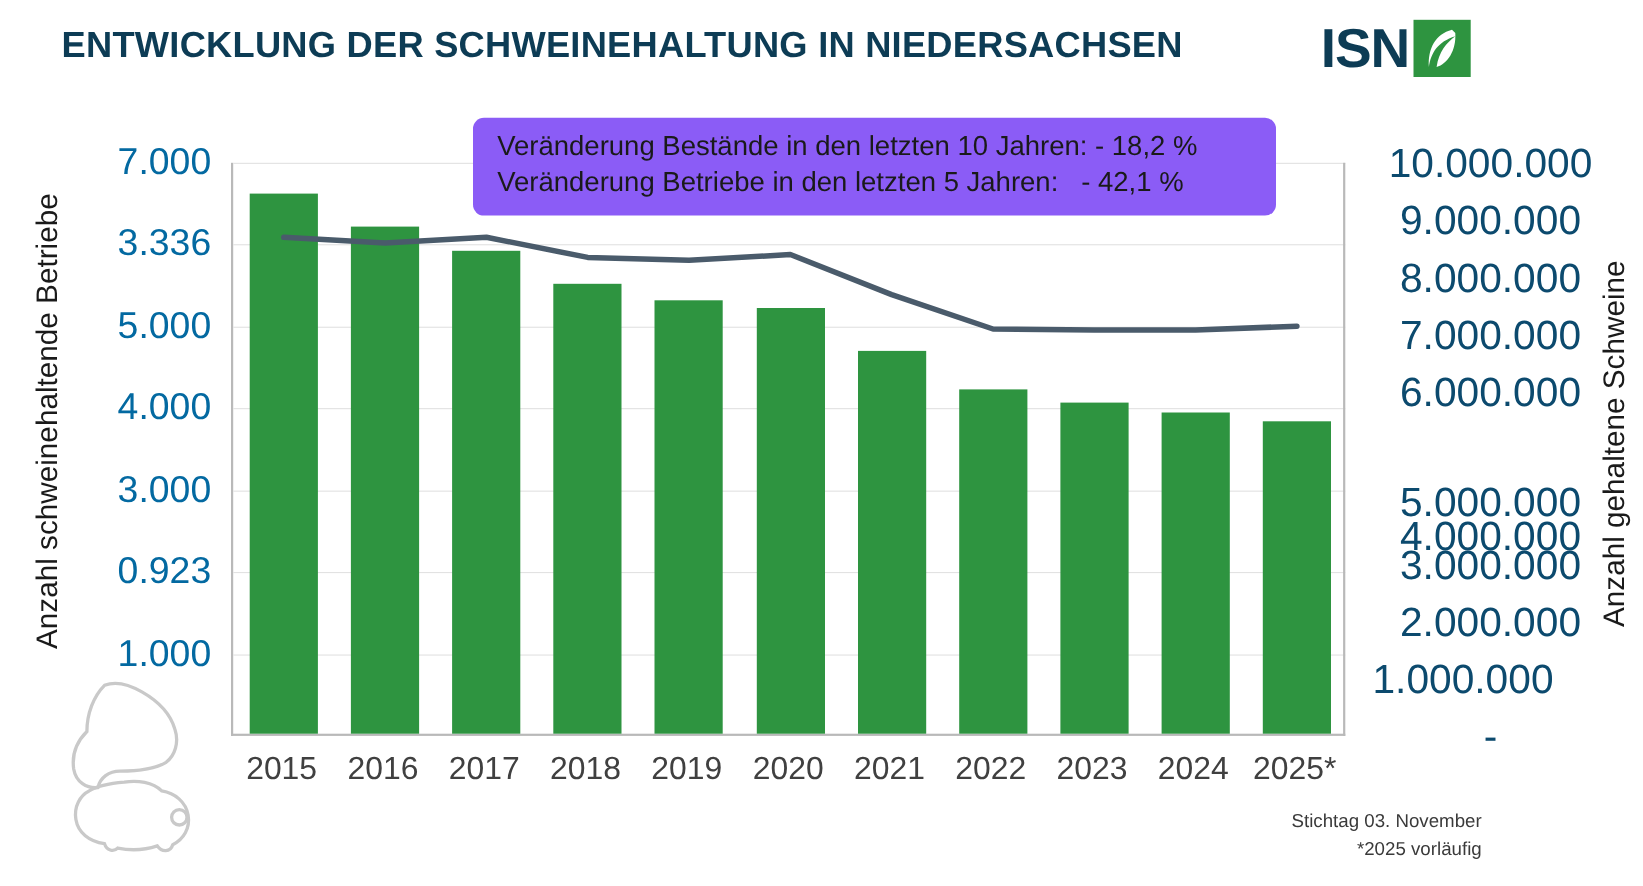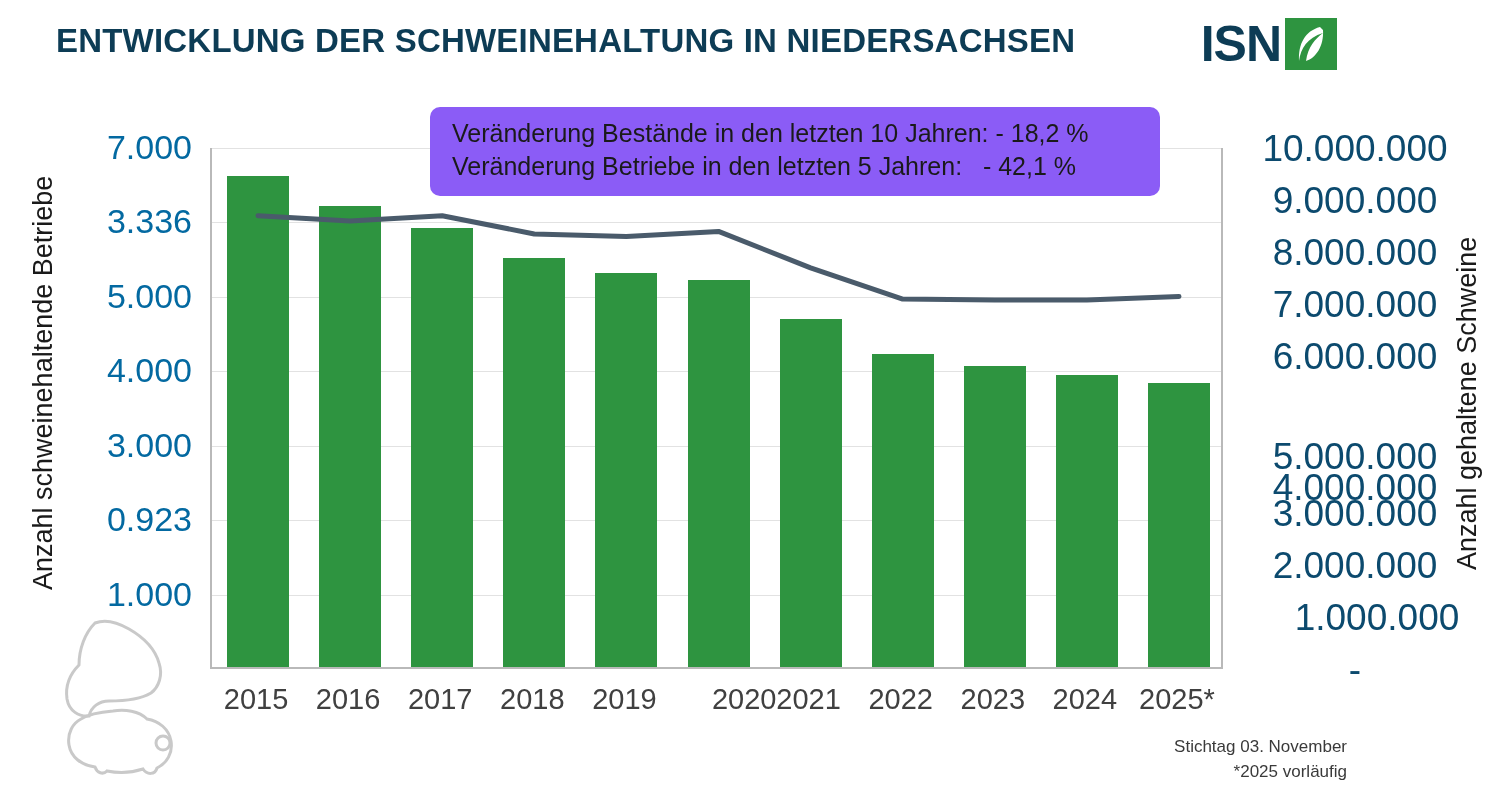--- a/index.html
+++ b/index.html
@@ -271,30 +271,30 @@
   <div id="yticksright">
       <div class="ylab-r" style="left: 1255px; top: 128px;">10.000.000</div>
       <div class="ylab-r" style="left: 1255px; top: 180.1px;">9.000.000</div>
       <div class="ylab-r" style="left: 1255px; top: 232.2px;">8.000.000</div>
       <div class="ylab-r" style="left: 1255px; top: 284.3px;">7.000.000</div>
       <div class="ylab-r" style="left: 1255px; top: 336.4px;">6.000.000</div>
       <div class="ylab-r" style="left: 1255px; top: 388.5px; margin-top: 47px;">5.000.000</div>
       <div class="ylab-r" style="left: 1255px; top: 440.6px; margin-top: 26px;">4.000.000</div>
       <div class="ylab-r" style="left: 1255px; top: 492.7px;">3.000.000</div>
       <div class="ylab-r" style="left: 1255px; top: 544.8px;">2.000.000</div>
-      <div class="ylab-r" style="left: 1277px; top: 596.9px;">1.000.000</div>
+      <div class="ylab-r" style="left: 1230px; top: 596.9px;">1.000.000</div>
       <div class="ylab-r" style="left: 1255px; top: 649px;">-</div>
     </div>
   <div id="xticks">
       <div class="xlab" style="left: 196.045px;">2015</div>
       <div class="xlab" style="left: 288.136px;">2016</div>
       <div class="xlab" style="left: 380.227px;">2017</div>
       <div class="xlab" style="left: 472.318px;">2018</div>
       <div class="xlab" style="left: 564.409px;">2019</div>
-      <div class="xlab" style="left: 656.5px; text-align: right;">2020</div>
+      <div class="xlab" style="left: 656.5px;">2020</div>
       <div class="xlab" style="left: 748.591px;">2021</div>
       <div class="xlab" style="left: 840.682px;">2022</div>
       <div class="xlab" style="left: 932.773px;">2023</div>
       <div class="xlab" style="left: 1024.86px;">2024</div>
       <div class="xlab" style="left: 1116.95px;">2025*</div>
     </div>
 
   <div class="annotation">
     <div>Veränderung Bestände in den letzten 10 Jahren: - 18,2 %</div>
     <div>Veränderung Betriebe in den letzten 5 Jahren:   - 42,1 %</div>

